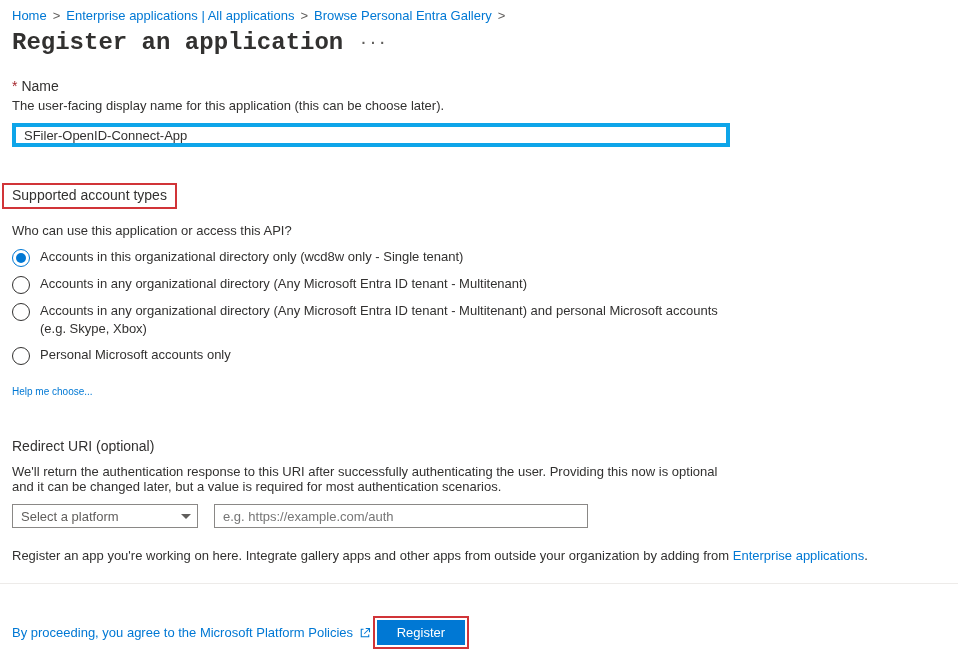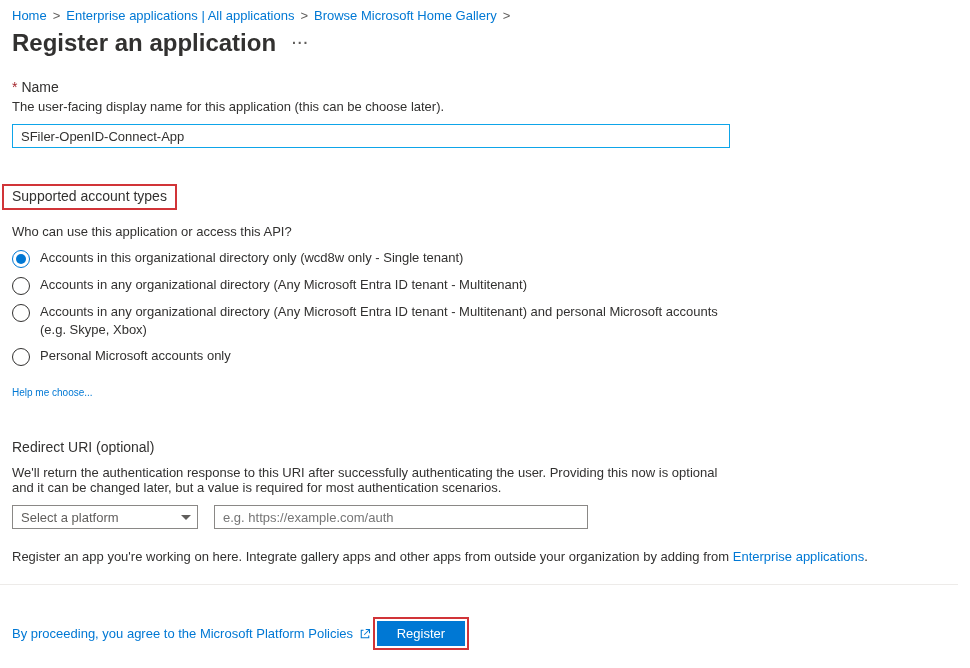--- a/index.html
+++ b/index.html
@@ -24,34 +24,35 @@
   }
   .chev { color: #605e5c; }
 
   .page-title {
     font-size: 24px;
     font-weight: 600;
     margin: 2px 0 22px 0;
     display: flex;
     align-items: center;
     gap: 16px;
+    font-family: Liberation Mono, monospace;
   }
   .ellipsis { font-size: 14px; color: #605e5c; letter-spacing: 1px; cursor: pointer; }
 
   .label-line { font-size: 14px; margin-bottom: 4px; }
   .req { color: #a4262c; margin-right: 4px; }
 
   .help-text { font-size: 13px; color: #323130; margin-bottom: 10px; }
 
   .text-input {
     width: 718px;
     height: 24px;
     padding: 2px 8px;
     font-size: 13px;
-    border: 1px solid #0ea5e9;
+    border: 4px solid #0ea5e9;
     font-family: inherit;
     color: #323130;
   }
 
   .section-heading {
     font-size: 14px;
     font-weight: 400;
     color: #323130;
     margin-top: 36px;
     margin-bottom: 14px;
@@ -133,21 +134,21 @@
 <body>
 
 
 
 
 <div class="breadcrumb">
   <a>Home</a>
   <span class="chev">&gt;</span>
   <a>Enterprise applications | All applications</a>
   <span class="chev">&gt;</span>
-  <a>Browse Microsoft Home Gallery</a>
+  <a>Browse Personal Entra Gallery</a>
   <span class="chev">&gt;</span>
 </div>
 
 
 <h1 class="page-title">
   <span>Register an application</span>
   <span class="ellipsis">···</span>
 </h1>
 
 

